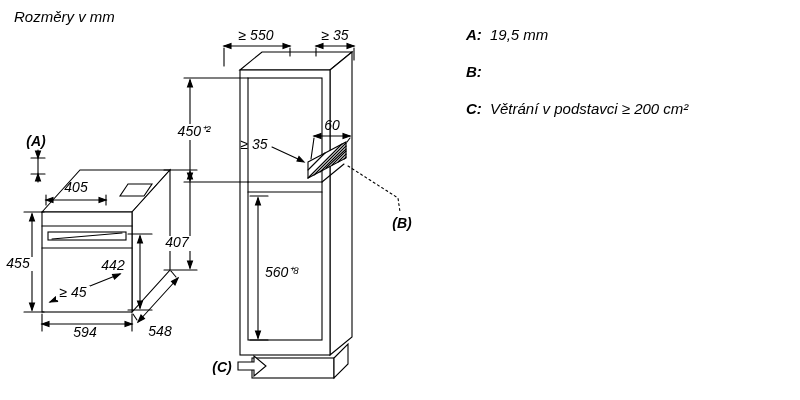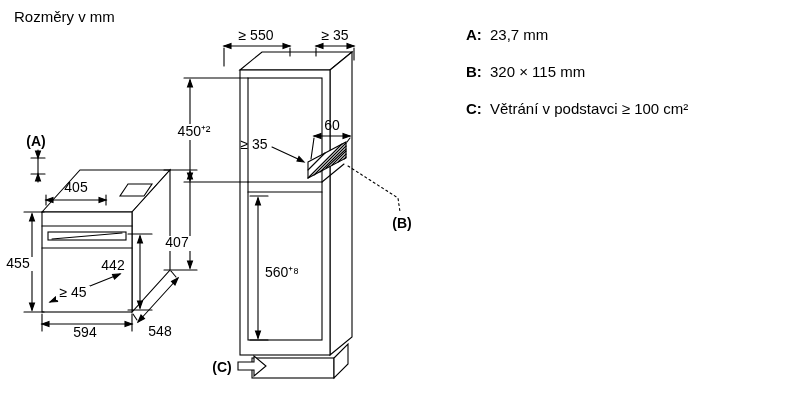--- a/index.html
+++ b/index.html
@@ -1,17 +1,17 @@
 <!DOCTYPE html>
 <html><head>
 <meta charset="utf-8">
 <style>
   html,body{margin:0;padding:0;background:#fff;}
   .page{position:relative;width:800px;height:400px;background:#fff;
-        font-family:"Liberation Sans",sans-serif;color:#000;overflow:hidden;}
+        font-family:"Liberation Sans",sans-serif;color:#000;overflow:hidden;font-style:italic;}
   .title{position:absolute;left:14px;top:8px;font-size:15px;}
   .legend{position:absolute;left:466px;top:26px;width:320px;font-size:15px;}
   .legend-item{display:flex;margin-bottom:19px;line-height:18px;}
   .legend-key{font-weight:bold;width:24px;flex:0 0 24px;}
   svg text{font-family:"Liberation Sans",sans-serif;font-size:14px;fill:#000;}
   svg .bold{font-weight:bold;}
   svg line,svg polyline,svg rect,svg polygon,svg path{vector-effect:none;}
 </style>
 </head>
 <body>
@@ -174,32 +174,31 @@
       <text x="282" y="277">560⁺⁸</text>
       <text class="bold" x="222" y="372">(C)</text>
     </g>
   </svg>
 
   
   <div class="legend">
     <div class="legend-item">
       <span class="legend-key">A:</span>
       <div>
-        <div>23,7 mm</div>
+        <div>19,5 mm</div>
         <div></div>
       </div>
     </div>
     <div class="legend-item">
       <span class="legend-key">B:</span>
       <div>
-        <div>320 × 115 mm</div>
       </div>
     </div>
     <div class="legend-item">
       <span class="legend-key">C:</span>
       <div>
-        <div>Větrání v podstavci ≥ 100 cm²</div>
+        <div>Větrání v podstavci ≥ 200 cm²</div>
         <div></div>
       </div>
     </div>
   </div>
 
 </div>
 
 </body></html>

